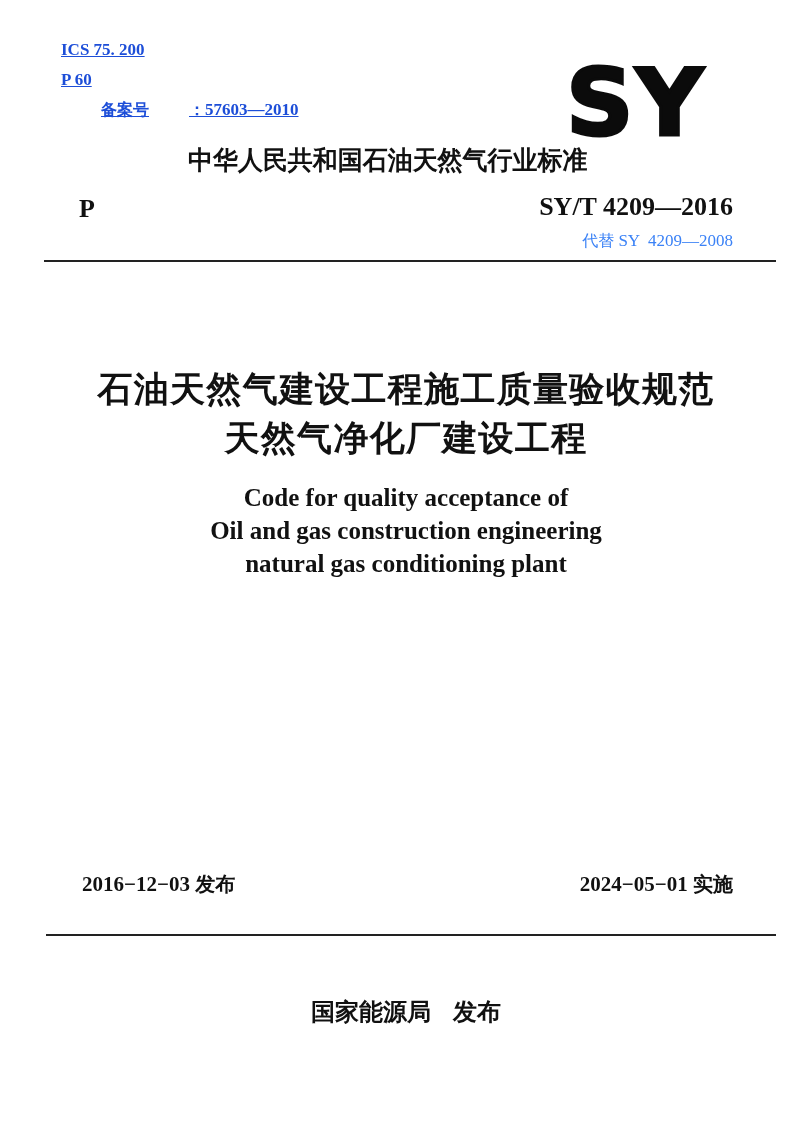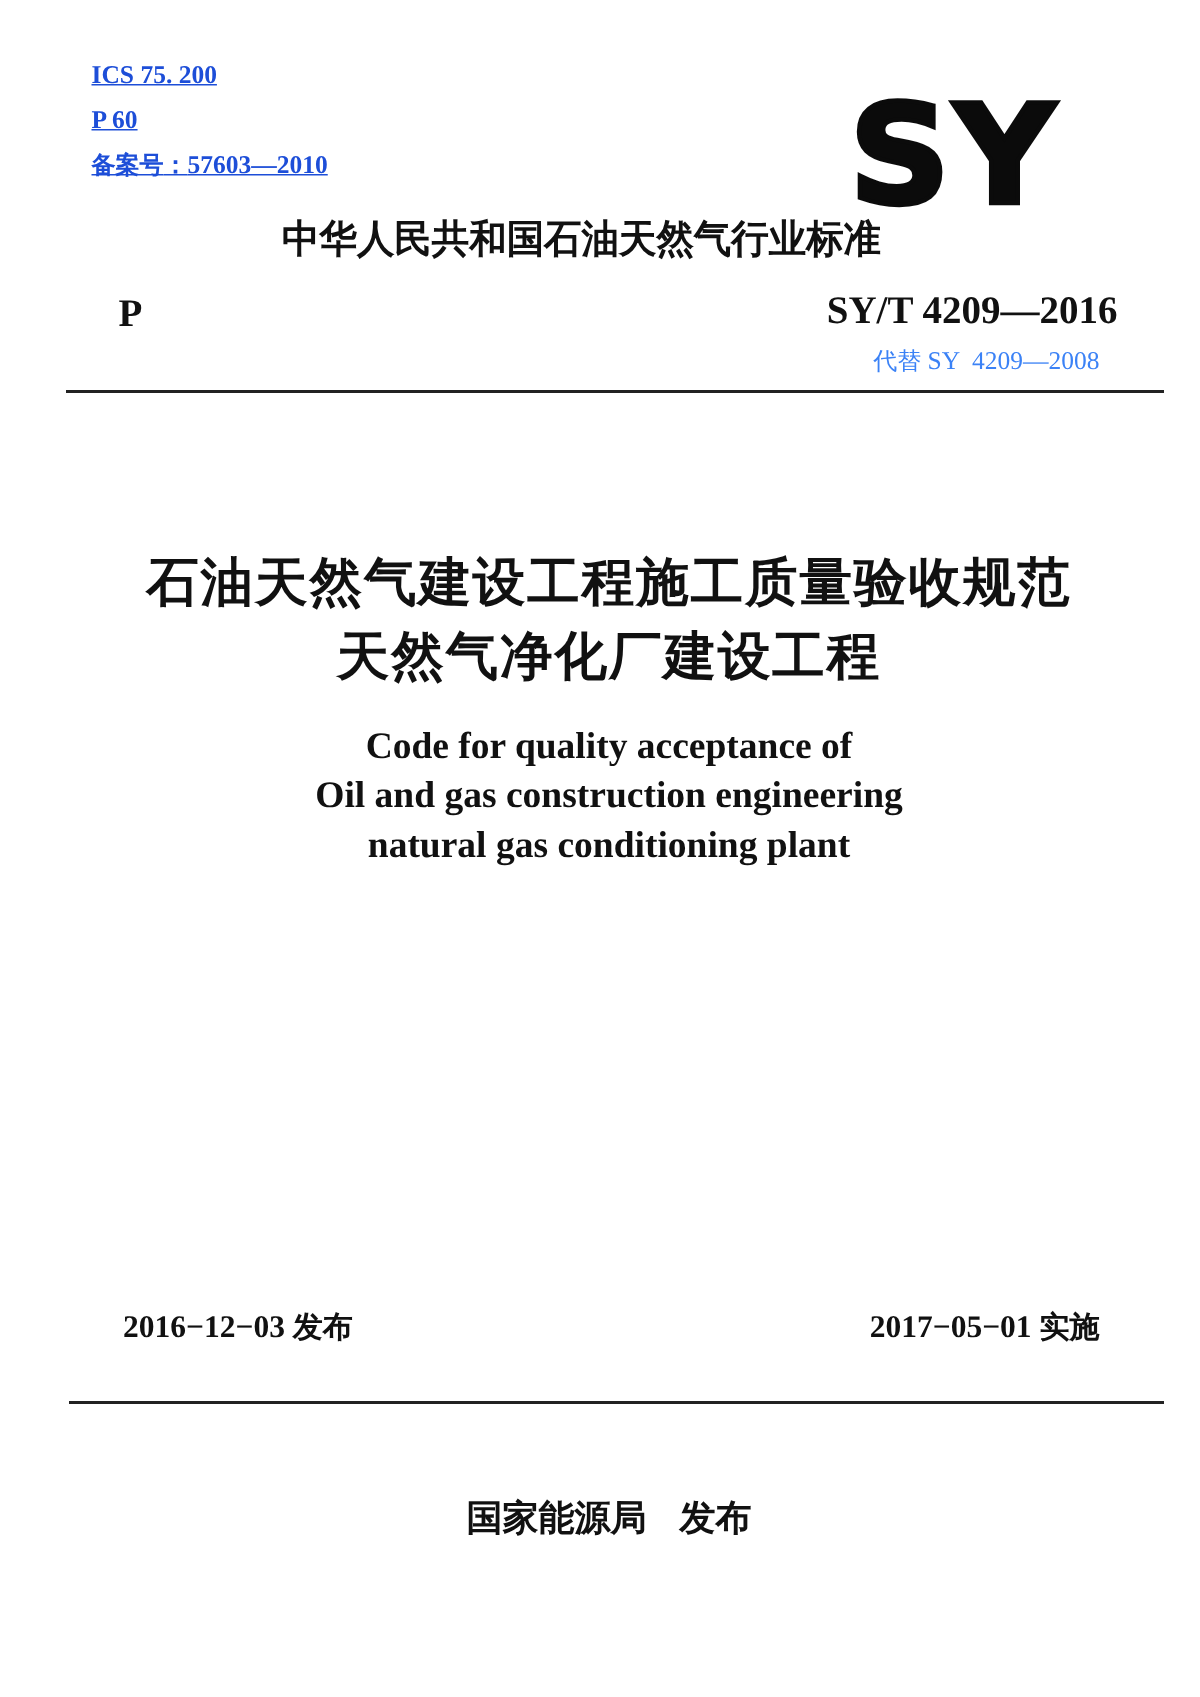--- a/index.html
+++ b/index.html
@@ -27,20 +27,21 @@
       color: #1d4ed8;
       text-decoration: underline;
     }
     #ics { top: 40px; }
     #pclass { top: 70px; }
     #record { top: 100px; }
     #record .cjk {
       font-family: "DejaVu Sans", sans-serif;
       font-weight: bold;
       font-size: 16px;
+      margin-left: 40px;
     }
 
     
     #sy-logo {
       left: 566px;
       top: 58px;
       font-family: "DejaVu Sans", sans-serif;
       font-weight: 900;
       font-size: 92px;
       line-height: 92px;
@@ -67,21 +68,21 @@
     #p-letter {
       left: 79px;
       top: 194px;
       font-family: "Liberation Serif", serif;
       font-weight: bold;
       font-size: 26px;
       line-height: 30px;
     }
 
     #std-number {
-      right: 55px;
+      right: 67px;
       top: 192px;
       font-family: "Liberation Serif", serif;
       font-weight: bold;
       font-size: 26px;
       line-height: 30px;
     }
 
     #replaces {
       right: 67px;
       top: 230px;
@@ -178,17 +179,17 @@
 <div class="rule" id="rule-top"></div>
 
 <div class="abs cn-title" id="cn-title-1">石油天然气建设工程施工质量验收规范</div>
 <div class="abs cn-title" id="cn-title-2">天然气净化厂建设工程</div>
 
 <div class="abs en-title" id="en-title-1">Code for quality acceptance of</div>
 <div class="abs en-title" id="en-title-2">Oil and gas construction engineering</div>
 <div class="abs en-title" id="en-title-3">natural gas conditioning plant</div>
 
 <div class="abs date" id="issue-date"><span>2016−12−03</span> <span class="cjk">发布</span></div>
-<div class="abs date" id="effective-date"><span>2017−05−01</span> <span class="cjk">实施</span></div>
+<div class="abs date" id="effective-date"><span>2024−05−01</span> <span class="cjk">实施</span></div>
 
 <div class="rule" id="rule-bottom"></div>
 
 <div class="abs" id="issuer"><span>国家能源局</span><span>发布</span></div>
 
 </body></html>

